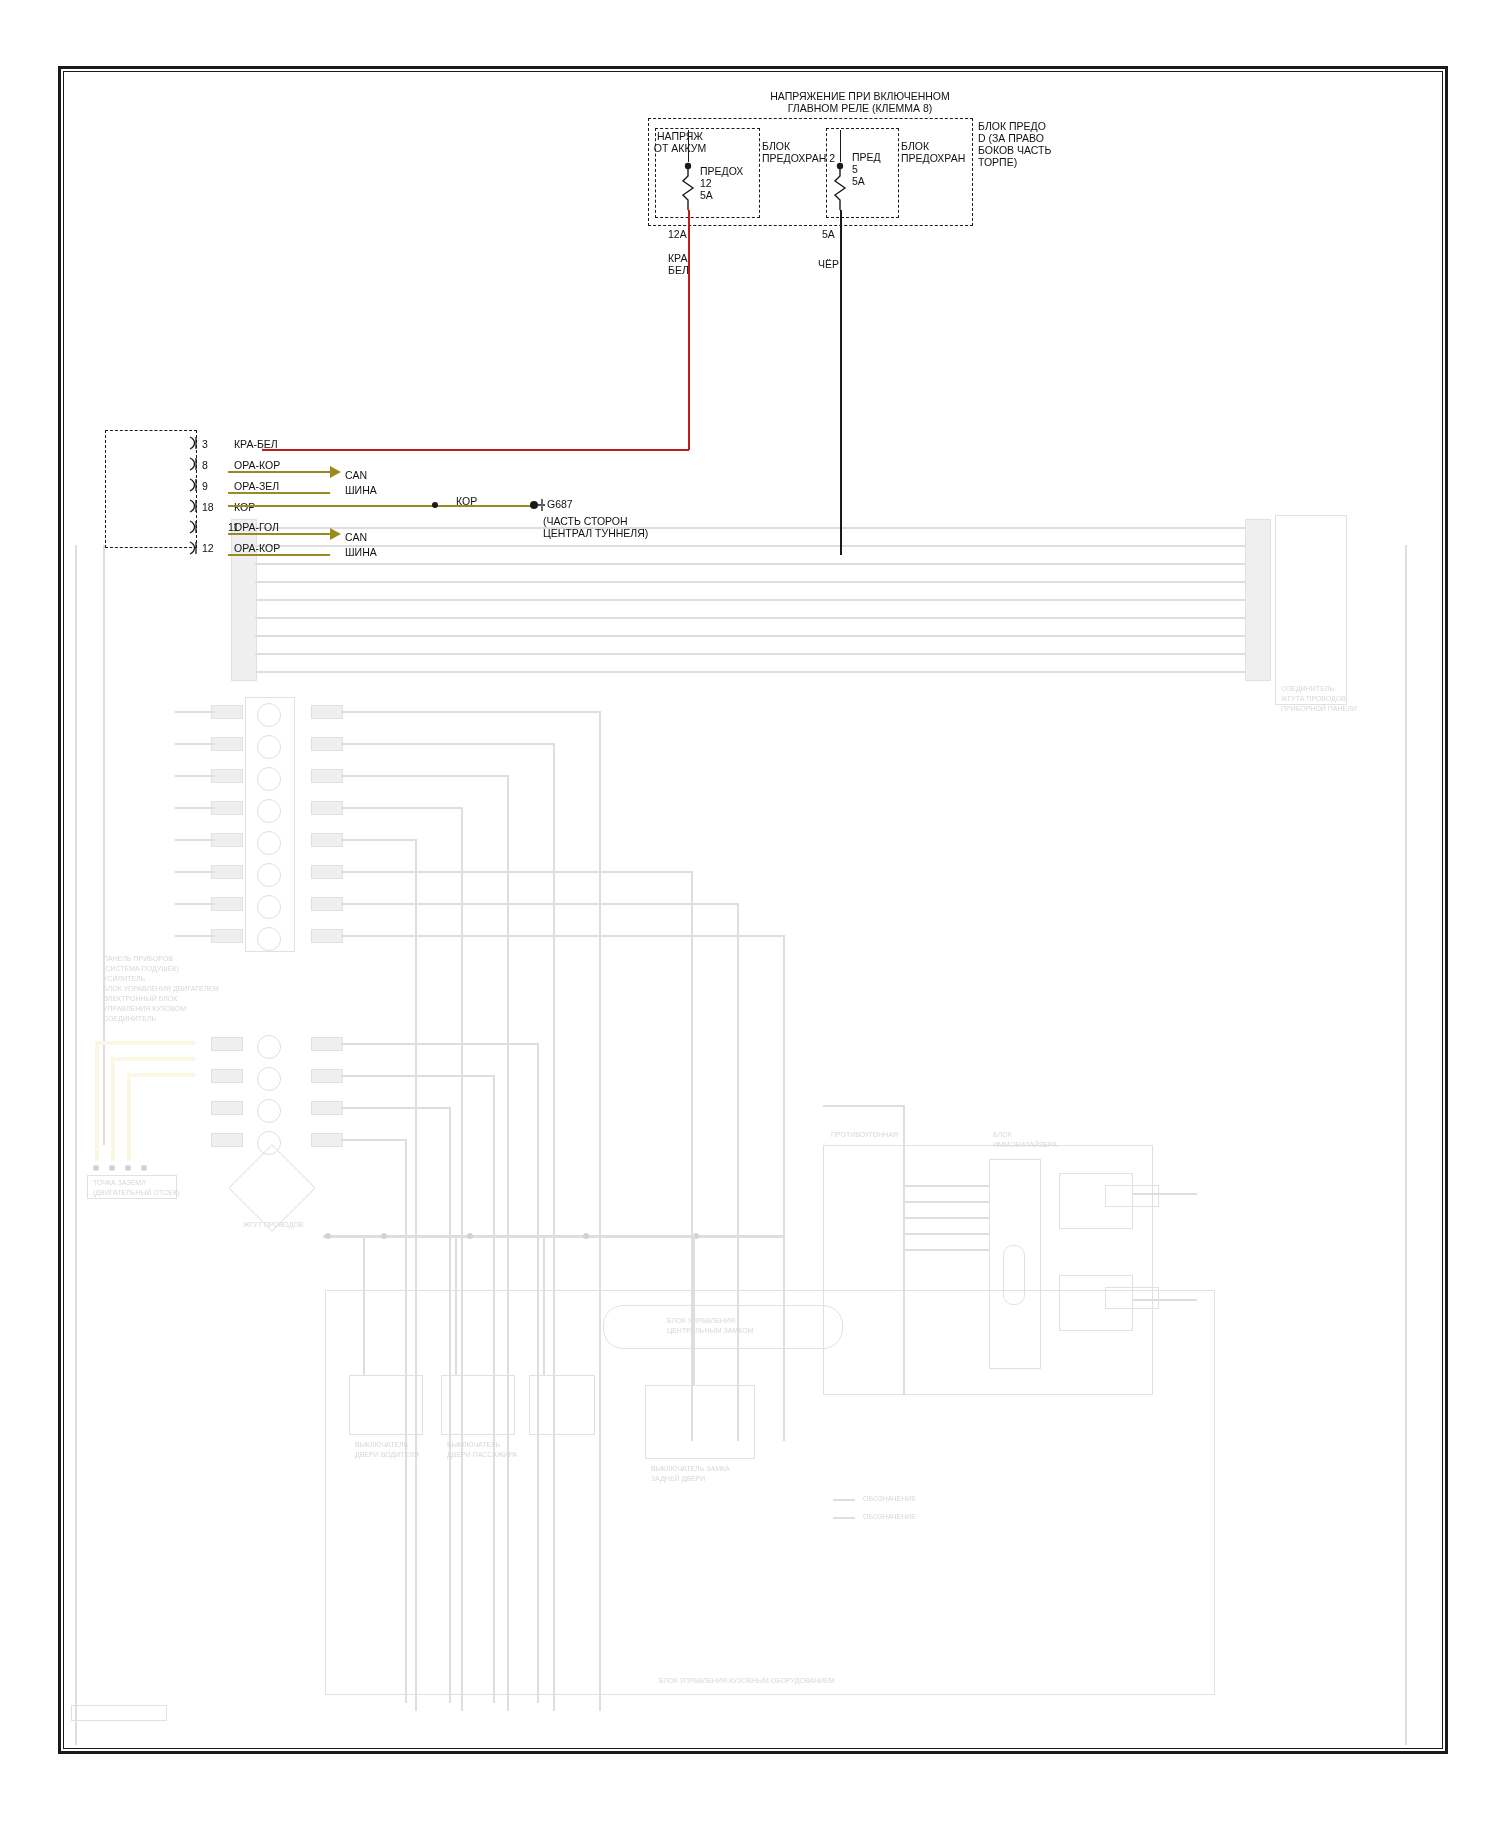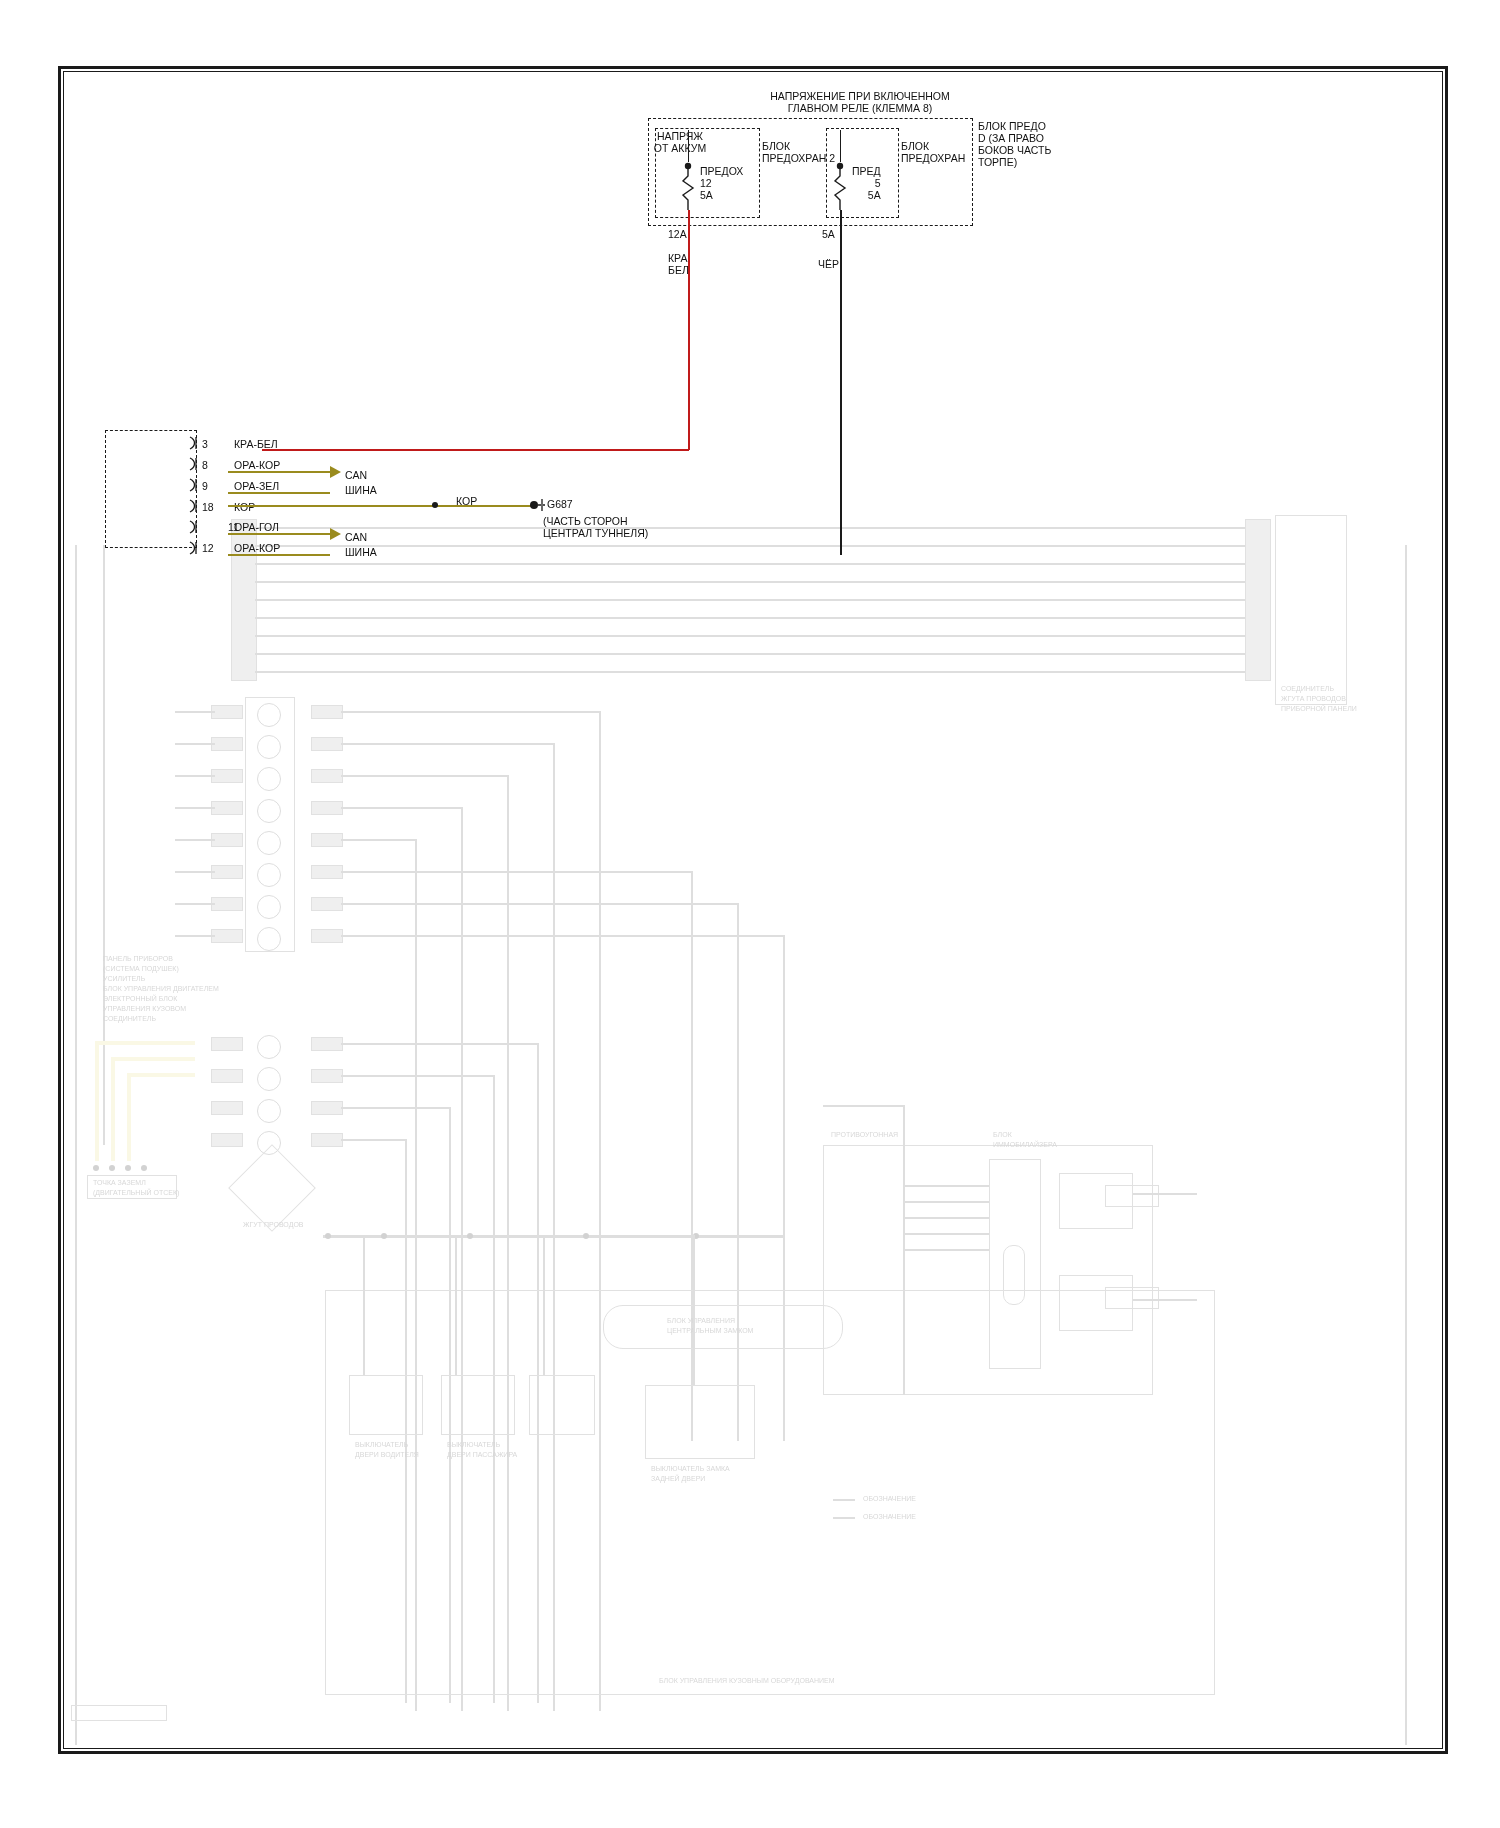--- a/index.html
+++ b/index.html
@@ -228,21 +228,21 @@
   <div class="dash-box" style="left:655px;top:128px;width:105px;height:90px;"></div>
   <div class="lbl" style="left:762px;top:140px;">БЛОК
 ПРЕДОХРАН 2</div>
   <div class="lbl" style="left:700px;top:165px;">ПРЕДОХ
 12
 5А</div>
 
   <div class="dash-box" style="left:826px;top:128px;width:73px;height:90px;"></div>
   <div class="lbl" style="left:901px;top:140px;">БЛОК
 ПРЕДОХРАН</div>
-  <div class="lbl" style="left:852px;top:165px;text-align:right;">ПРЕД
+  <div class="lbl" style="left:852px;top:151px;">ПРЕД
 5
 5А</div>
 
   <div class="dash-box" style="left:648px;top:118px;width:325px;height:108px;"></div>
   <div class="lbl" style="left:978px;top:120px;">БЛОК ПРЕДО
 D (ЗА ПРАВО
 БОКОВ ЧАСТЬ
 ТОРПЕ)</div>
 
   <svg class="fuse-sym" style="left:680px;top:160px;" width="20" height="60">

